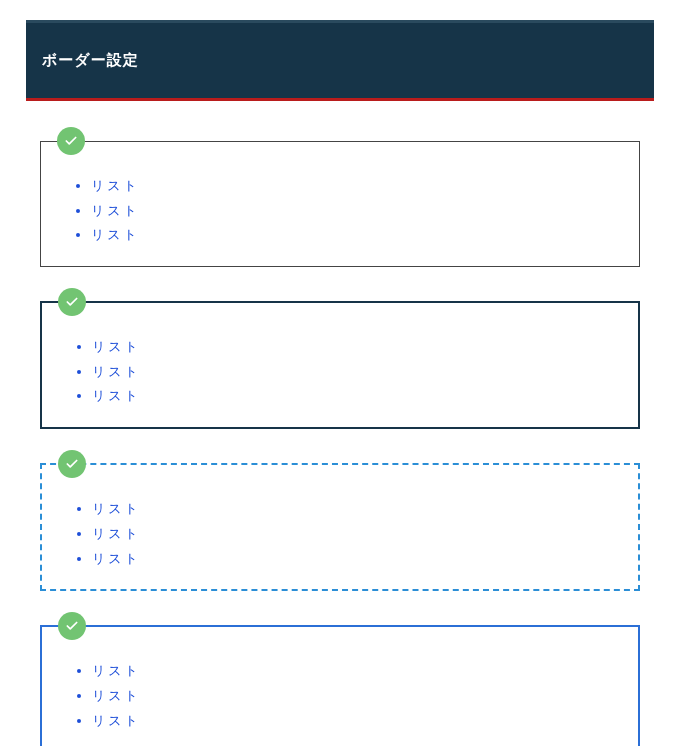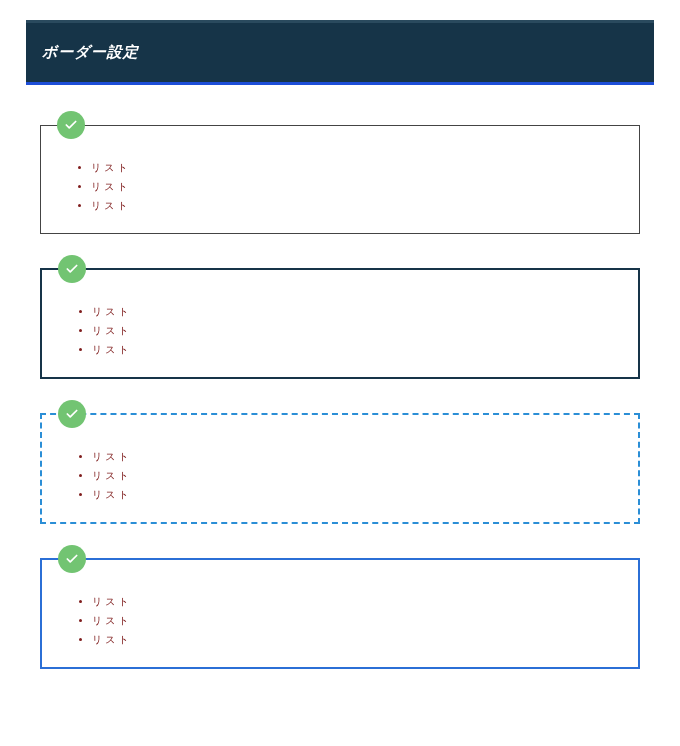--- a/index.html
+++ b/index.html
@@ -11,26 +11,25 @@
     width: 680px;
   }
   .page {
     padding: 20px 26px 30px 26px;
   }
   .header-bar {
     background: #163448;
     color: #ffffff;
     font-size: 15px;
     font-weight: bold;
-    padding: 20px 16px;
+    padding: 28px 16px;
     border-top: 3px solid #2a4a5e;
-    border-bottom: 3px solid #1d4ed8;
+    border-bottom: 3px solid #b91c1c;
     margin-bottom: 40px;
     letter-spacing: 1px;
-    font-style: italic;
   }
   .box-wrap {
     padding: 0 14px;
   }
   .box {
     position: relative;
     padding: 32px 26px 18px 26px;
     margin-bottom: 34px;
   }
   .box.style-thin  { border: 1px solid #444; }
@@ -48,22 +47,22 @@
     display: flex;
     align-items: center;
     justify-content: center;
   }
   .badge svg { display: block; }
   ul.items {
     margin: 0;
     padding-left: 24px;
   }
   ul.items li {
-    font-size: 10px;
-    color: #7f1d1d;
+    font-size: 13px;
+    color: #1d4ed8;
     letter-spacing: 3px;
     line-height: 1.9;
   }
 </style>
 </head>
 <body>
 
 <div class="page">
 
   <div class="header-bar">ボーダー設定</div>

